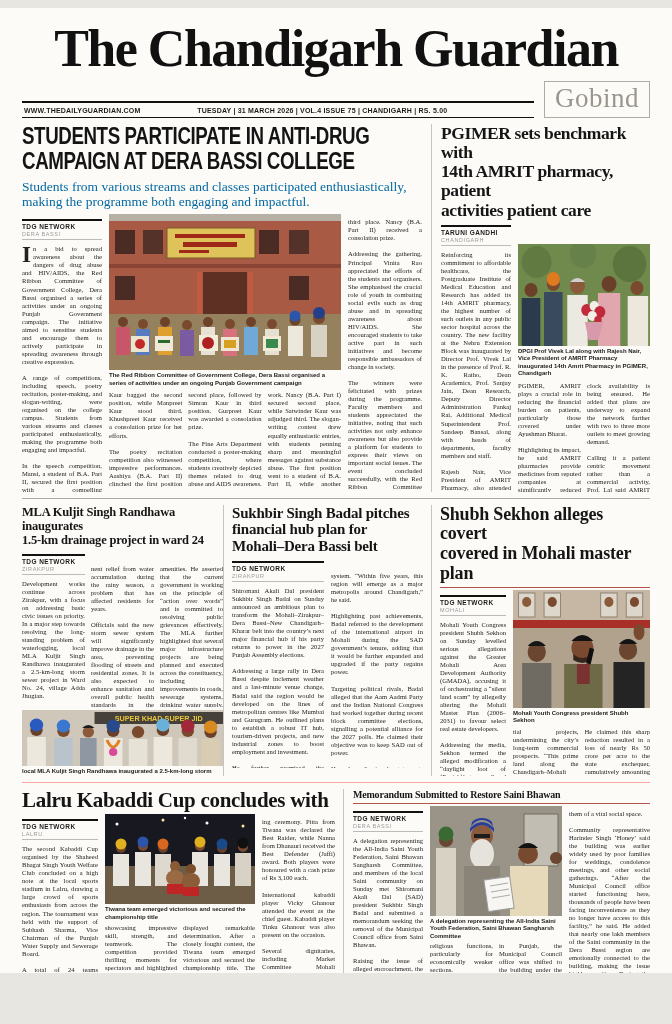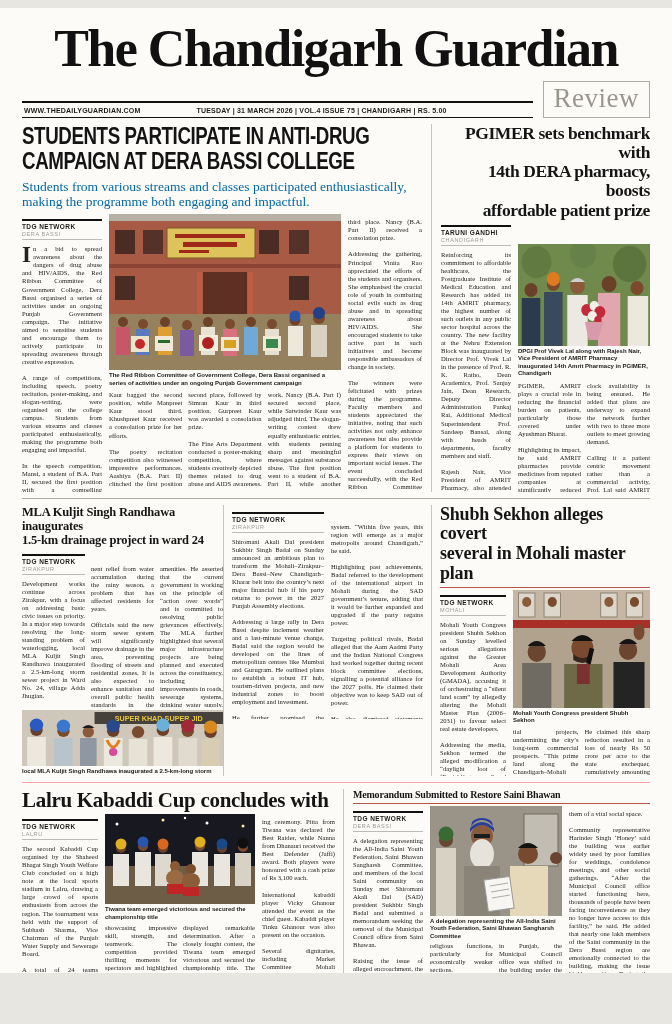--- a/index.html
+++ b/index.html
@@ -43,21 +43,21 @@
     white-space:nowrap; color:#141414; }
   .antidrug-sub { margin-top:5px; font-size:13.5px; line-height:1.18; color:#0369a1; }
   .antidrug-body { display:flex; gap:7px; margin-top:4px; height:288px; overflow:hidden; }
   .antidrug-body .col1 { width:80px; overflow:hidden; }
   .antidrug-body .mid { width:232px; }
   .antidrug-body .col5 { flex:1; overflow:hidden; padding-top:4px; }
   .antidrug-photo { height:156px; }
   .antidrug-subcols { display:flex; gap:6px; margin-top:4px; height:96px; overflow:hidden; }
   .antidrug-subcols > div { flex:1; overflow:hidden; }
 
-  .pgimer-head { font-size:17.5px; line-height:1.1; letter-spacing:-.4px;text-align:right; }
+  .pgimer-head { font-size:17.5px; line-height:1.1; letter-spacing:-.4px; }
   .pgimer-body { display:flex; gap:7px; height:300px; overflow:hidden; }
   .pgimer-body .col1 { width:70px; overflow:hidden; }
   .pgimer-body .mid { flex:1; }
   .pgimer-photo { height:102px; }
   .pgimer-subcols { display:flex; gap:6px; margin-top:4px; height:168px; overflow:hidden; }
   .pgimer-subcols > div { flex:1; overflow:hidden; }
 
   
   .mid-section { display:flex; margin:6px 22px 0; border-top:1px solid #aba89f;
     padding-top:6px; height:278px; overflow:hidden; }
@@ -111,21 +111,21 @@
 
 <div class="page">
 
   <div class="masthead-title">The Chandigarh Guardian</div>
   <div class="info-row">
     <div class="rules-info">
       <span>WWW.THEDAILYGUARDIAN.COM</span>
       <span>TUESDAY | 31 MARCH 2026 | VOL.4 ISSUE 75 | CHANDIGARH | RS. 5.00</span>
       <span class="spacer"></span>
     </div>
-    <div class="review-box">Review</div>
+    <div class="review-box">Gobind</div>
   </div>
 
   <div class="top-section">
 
     <div class="art-antidrug">
       <div class="antidrug-head">
         <div>STUDENTS PARTICIPATE IN ANTI-DRUG</div>
         <div>CAMPAIGN AT DERA BASSI COLLEGE</div>
       </div>
       <div class="antidrug-sub">Students from various streams and classes participated enthusiastically, making the programme both engaging and impactful.</div>
@@ -210,22 +210,22 @@
 
 Addressing the gathering, Principal Vinita Rao appreciated the efforts of the students and organisers. She emphasised the crucial role of youth in combating social evils such as drug abuse and in spreading awareness about HIV/AIDS. She encouraged students to take active part in such initiatives and become responsible ambassadors of change in society.
 
 The winners were felicitated with prizes during the programme. Faculty members and students appreciated the initiative, noting that such activities not only enhance awareness but also provide a platform for students to express their views on important social issues. The event concluded successfully, with the Red Ribbon Committee reaffirming its commitment to organising similar awareness programmes in the future to promote a healthier and more informed society.</div>
       </div>
     </div>
 
     <div class="art-pgimer">
       <div class="serif-head pgimer-head">
         <div>PGIMER sets benchmark with</div>
-        <div>14th DERA pharmacy, boosts</div>
-        <div>affordable patient prize</div>
+        <div>14th AMRIT pharmacy, patient</div>
+        <div>activities patient care</div>
       </div>
       <div class="pgimer-body">
         <div class="col1">
           <div class="byline">
             <span class="src">TARUNI GANDHI</span>
             <span class="loc">CHANDIGARH</span>
           </div>
           <div class="bt">Reinforcing its commitment to affordable healthcare, the Postgraduate Institute of Medical Education and Research has added its 14th AMRIT pharmacy, the highest number of such outlets in any public sector hospital across the country. The new facility at the Nehru Extension Block was inaugurated by Director Prof. Vivek Lal in the presence of Prof. R. K. Ratho, Dean Academics, Prof. Sanjay Jain, Dean Research, Deputy Director Administration Pankaj Rai, Additional Medical Superintendent Prof. Sandeep Bansal, along with heads of departments, faculty members and staff.
 
 Rajesh Nair, Vice President of AMRIT Pharmacy, also attended the event, reflecting the strong partnership driving the initiative.
@@ -329,20 +329,25 @@
             <rect x="151" y="28" width="18" height="28" fill="#e0dbce"></rect>
           <circle cx="182" cy="22" r="6" fill="#6a4028"></circle>
             <circle cx="182" cy="17" r="6.5" fill="#d88a20"></circle>
             <rect x="173" y="29" width="18" height="27" fill="#d8cdb2"></rect>
         </svg>
       </div>
       <div class="caption">local MLA Kuljit Singh Randhawa inaugurated a 2.5-km-long storm sewer project in Ward no. 24</div>
     </div>
 
     <div class="art-badal">
+      <div class="serif-head badal-head">
+        <div>Sukhbir Singh Badal pitches</div>
+        <div>financial hub plan for</div>
+        <div>Mohali–Dera Bassi belt</div>
+      </div>
       <div class="badal-cols">
         <div>
           <div class="byline">
             <span class="src">TDG NETWORK</span>
             <span class="loc">ZIRAKPUR</span>
           </div>
           <div class="bt">Shiromani Akali Dal president Sukhbir Singh Badal on Sunday announced an ambitious plan to transform the Mohali–Zirakpur–Dera Bassi–New Chandigarh–Kharar belt into the country’s next major financial hub if his party returns to power in the 2027 Punjab Assembly elections.
 
 Addressing a large rally in Dera Bassi despite inclement weather and a last-minute venue change, Badal said the region would be developed on the lines of metropolitan centres like Mumbai and Gurugram. He outlined plans to establish a robust IT hub, tourism-driven projects, and new industrial zones to boost employment and investment.
 
@@ -354,21 +359,21 @@
 
 Targeting political rivals, Badal alleged that the Aam Aadmi Party and the Indian National Congress had worked together during recent block committee elections, signalling a potential alliance for the 2027 polls. He claimed their objective was to keep SAD out of power.
 
 He also dismissed statements made by Arvind Kejriwal regarding the continuation of public welfare schemes, asserting that many such initiatives were originally launched by the Akali Dal and have since been diluted or discontinued.</div>
       </div>
     </div>
 
     <div class="art-sekhon">
       <div class="serif-head sekhon-head">
         <div>Shubh Sekhon alleges covert</div>
-        <div>several in Mohali master plan</div>
+        <div>covered in Mohali master plan</div>
       </div>
       <div class="red-rule"></div>
       <div class="sekhon-body">
         <div class="col1">
           <div class="byline">
             <span class="src">TDG NETWORK</span>
             <span class="loc">MOHALI</span>
           </div>
           <div class="bt">Mohali Youth Congress president Shubh Sekhon on Sunday levelled serious allegations against the Greater Mohali Area Development Authority (GMADA), accusing it of orchestrating a “silent land scam” by allegedly altering the Mohali Master Plan (2006–2031) to favour select real estate developers.
 

